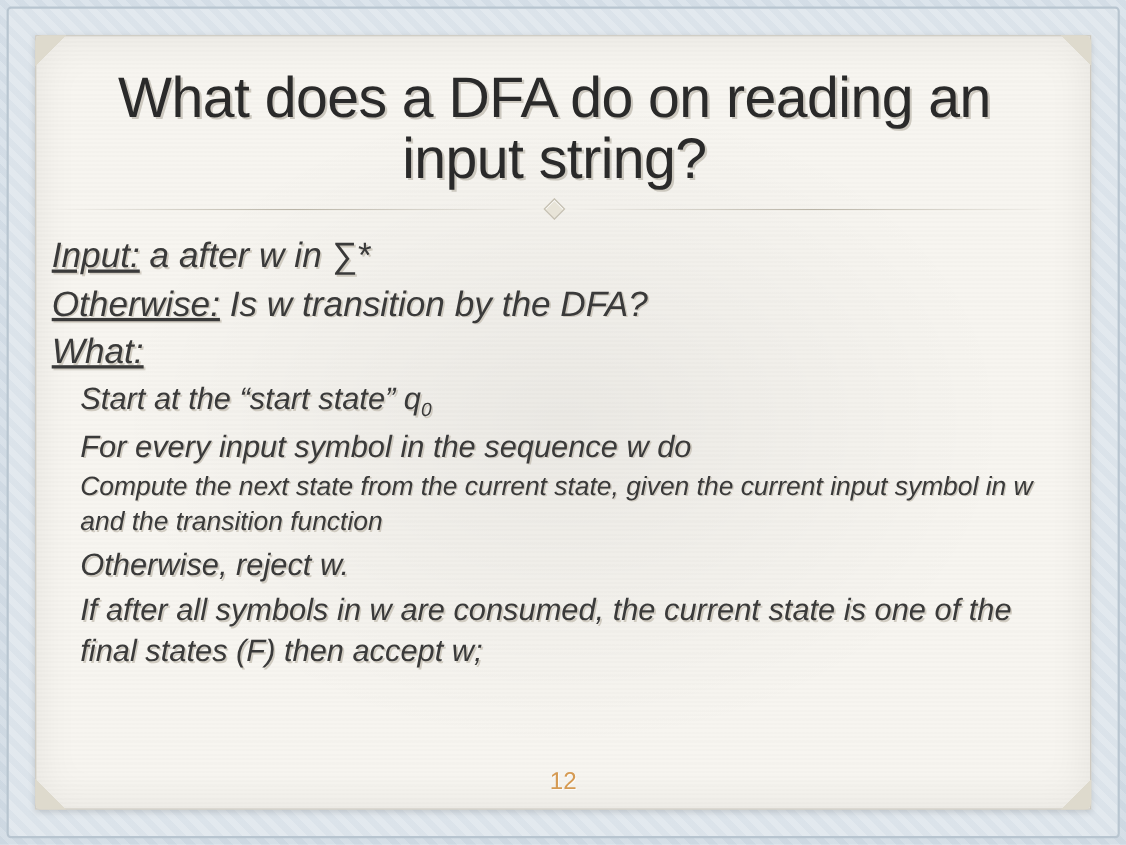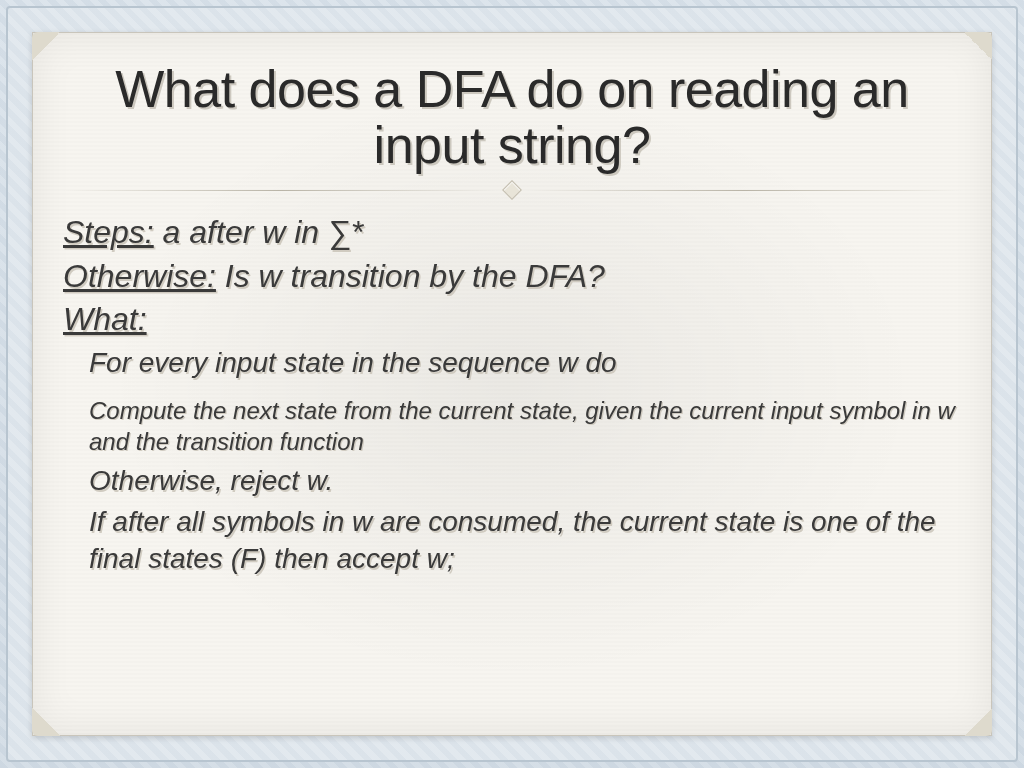--- a/index.html
+++ b/index.html
@@ -21,21 +21,21 @@
   }
   .inner-frame {
     position: absolute;
     inset: 24px;
     background: #f7f5f0;
     background-image:
       radial-gradient(rgba(0,0,0,0.05), rgba(0,0,0,0) 60%),
       repeating-linear-gradient(0deg, rgba(0,0,0,0.012) 0 2px, transparent 2px 4px);
     border: 1px solid #c9c5bb;
     box-shadow: inset 0 0 40px rgba(0,0,0,0.08), 0 2px 6px rgba(0,0,0,0.15);
-    padding: 28px 30px 20px 30px;
+    padding: 28px 30px 20px 14px;
   }
   
   .corner { position: absolute; width: 28px; height: 28px; }
   .corner::before, .corner::after { content:""; position:absolute; background:#c8c4ba; }
   .corner.tl { top:-1px; left:-1px; border-top-left-radius:6px;
     background: linear-gradient(135deg,#dedacd 0 50%, transparent 50%); }
   .corner.tr { top:-1px; right:-1px; border-top-right-radius:6px;
     background: linear-gradient(225deg,#dedacd 0 50%, transparent 50%); }
   .corner.bl { bottom:-1px; left:-1px; border-bottom-left-radius:6px;
     background: linear-gradient(45deg,#dedacd 0 50%, transparent 50%); }
@@ -79,21 +79,21 @@
     text-shadow: 1.5px 1.5px 0 rgba(205,200,190,0.95);
     margin-left: 26px;
     margin-top: 4px;
   }
   .step-lvl2 {
     font-size: 24px;
     font-style: italic;
     line-height: 1.30;
     text-shadow: 1.2px 1.2px 0 rgba(205,200,190,0.95);
     margin-left: 26px;
-    margin-top: 13px;
+    margin-top: 2px;
     margin-bottom: 6px;
   }
   .sub { font-size: 0.62em; vertical-align: sub; font-style: italic; }
   .pagenum {
     position:absolute; bottom:12px; left:0; right:0;
     text-align:center; font-size:22px;
     color:#d59a52; text-shadow: 1px 1px 0 rgba(255,255,255,0.7);
     font-style: normal;
   }
 </style>
@@ -111,33 +111,37 @@
 
     <div class="divider">
       <div class="line"></div>
         <div class="diamond"></div>
         <div class="line"></div>
     </div>
 
     <div class="body">
 
       <div class="line1">
-        <span class="ul">Steps:</span><span> a after w in ∑*</span>
+        <span class="ul">Input:</span><span> a after w in ∑*</span>
       </div>
 
       <div class="line2">
         <span class="ul">Otherwise:</span><span> Is w transition by the DFA?</span>
       </div>
 
       <div class="line3">
         <span class="ul">What:</span>
       </div>
 
       <div class="steps-block">
-        <div class="step-lvl1">For every input state in the sequence w do</div>
+        <div class="step-lvl1">
+          <span>Start at the “start state” q</span><span class="sub">0</span>
+        </div>
+        <div class="step-lvl1">For every input symbol in the sequence w do</div>
         <div class="step-lvl2">Compute the next state from the current state, given the current input symbol in w and the transition function</div>
         <div class="step-lvl1">Otherwise, reject w.</div>
         <div class="step-lvl1">If after all symbols in w are consumed, the current state is one of the final states (F) then accept w;</div>
       </div>
     </div>
 
+    <div class="pagenum">12</div>
   </div>
 </div>
 
 </body></html>

